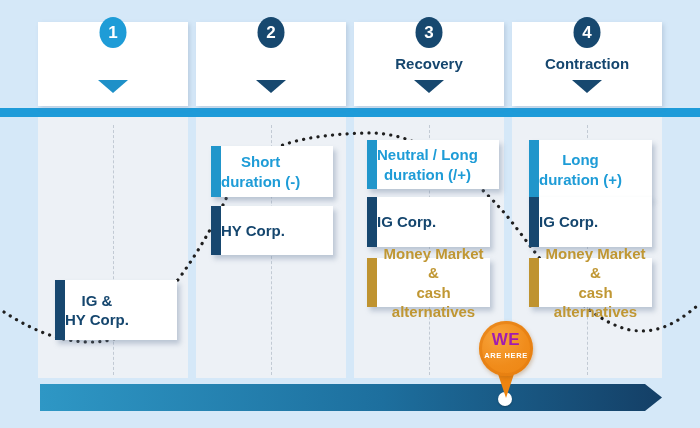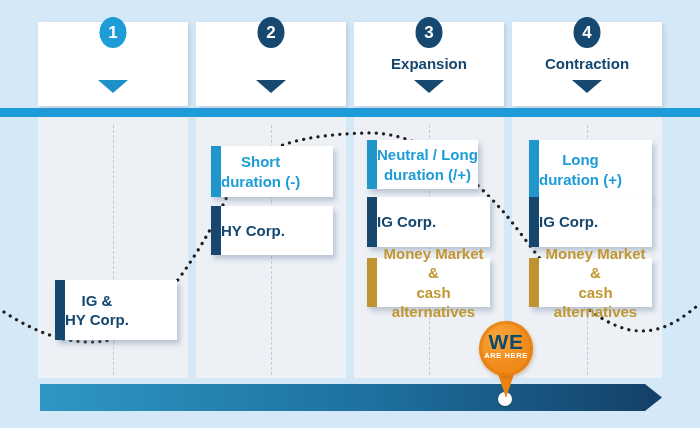--- a/index.html
+++ b/index.html
@@ -45,22 +45,22 @@
           background:#ffffff;z-index:4;box-shadow:0 1px 2px rgba(0,0,0,.25);}
 
   
   .pin{position:absolute;left:479px;top:321px;width:54px;height:78px;z-index:5;}
   .pin-head{position:absolute;left:0;top:0;width:54px;height:55px;border-radius:50%;
             background:radial-gradient(circle at 36% 30%,#f8a43c 0%,#f08c1b 55%,#ee8410 100%);
             box-shadow:inset 0 0 0 3px rgba(226,122,14,.55), 1px 2px 4px rgba(150,90,20,.35);}
   .pin-tail{position:absolute;left:17px;top:47px;width:0;height:0;
             border-left:10px solid transparent;border-right:10px solid transparent;
             border-top:30px solid #ee8410;}
-  .pin-we{position:absolute;top:9px;width:54px;text-align:center;color:#0c4a6e;
-          font-size:21px;font-weight:bold;letter-spacing:.5px;}
+  .pin-we{position:absolute;top:9px;width:54px;text-align:center;color:#a21caf;
+          font-size:17px;font-weight:bold;letter-spacing:.5px;}
   .pin-are{position:absolute;top:30px;width:54px;text-align:center;color:#fff;
            font-size:7.5px;font-weight:bold;letter-spacing:.6px;}
 </style>
 </head>
 <body>
 
 <div class="stage">
 
   <div class="panel" style="left:38px">
       <div class="dashline"></div>
@@ -95,21 +95,21 @@
   <div class="phase" style="left:196px">
     <div class="pcircle bg-navy">
         <span>2</span>
       </div>
     <div class="ptri tri-navy"></div>
   </div>
   <div class="phase" style="left:354px">
     <div class="pcircle bg-navy">
         <span>3</span>
       </div>
-    <div class="plabel t-navy">Expansion</div>
+    <div class="plabel t-navy">Recovery</div>
     <div class="ptri tri-navy"></div>
   </div>
   <div class="phase" style="left:512px">
     <div class="pcircle bg-navy">
         <span>4</span>
       </div>
     <div class="plabel t-navy">Contraction</div>
     <div class="ptri tri-navy"></div>
   </div>
 
@@ -126,21 +126,21 @@
       <span><span>Short</span><br><span>duration (-)</span></span>
     </div>
   </div>
   <div class="card" style="left:211px;top:206px;width:122px;height:49px">
     <div class="abar a-navy"></div>
     <div class="card-text t-navy">
       <span>HY Corp.</span>
     </div>
   </div>
 
-  <div class="card" style="left:367px;top:140px;width:111px;height:49px">
+  <div class="card" style="left:367px;top:140px;width:132px;height:49px">
     <div class="abar a-light"></div>
     <div class="card-text t-light">
       <span><span>Neutral / Long</span><br><span>duration (/+)</span></span>
     </div>
   </div>
   <div class="card" style="left:367px;top:197px;width:123px;height:50px">
     <div class="abar a-navy"></div>
     <div class="card-text t-navy">
       <span>IG Corp.</span>
     </div>

